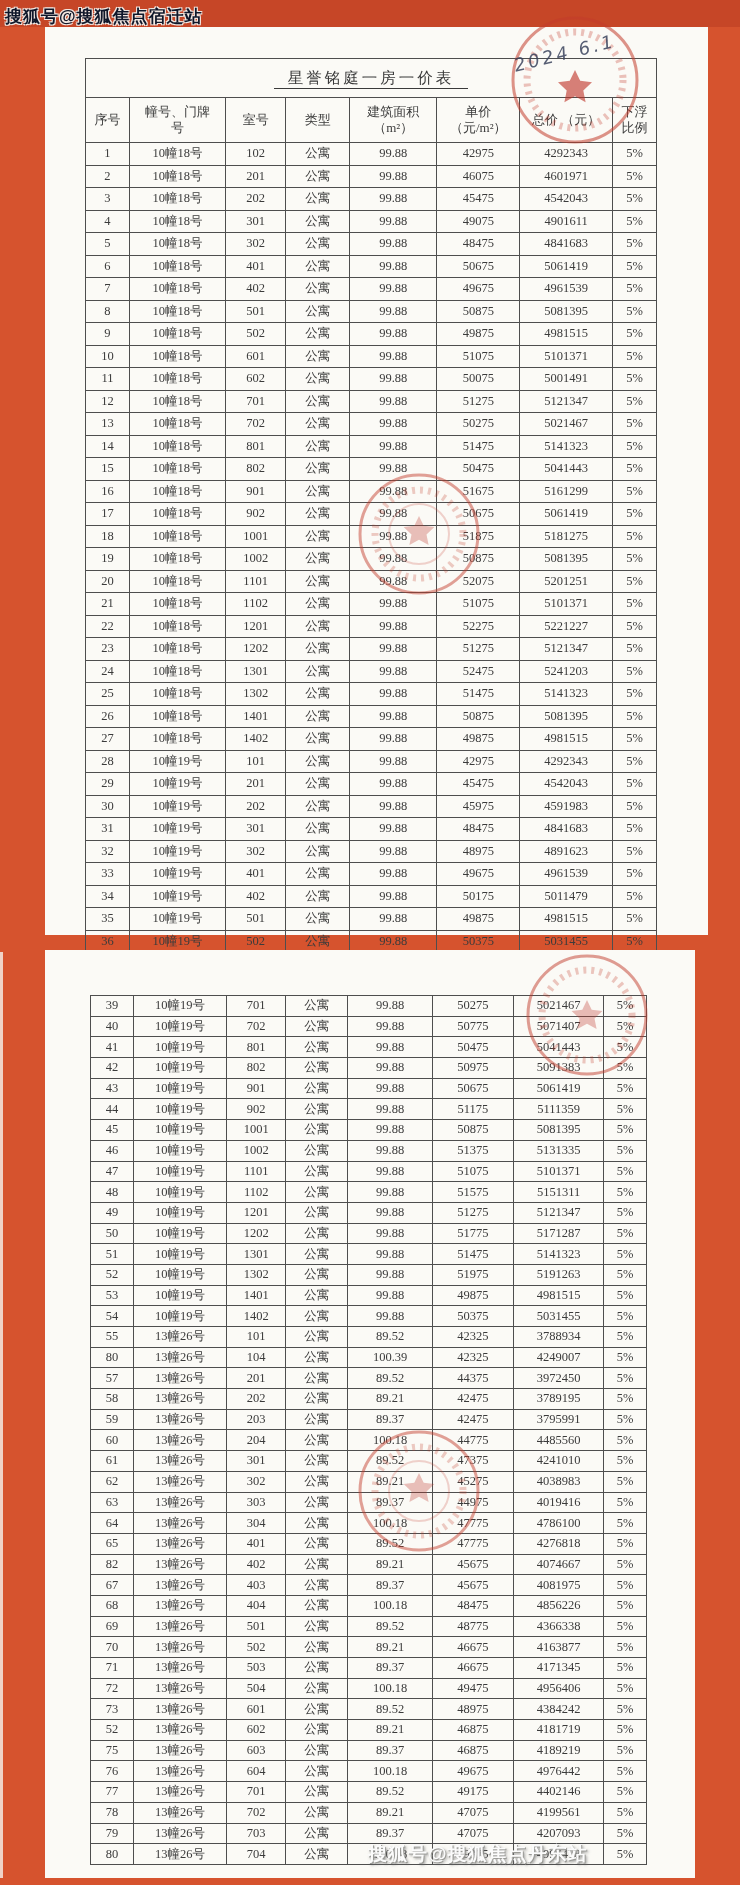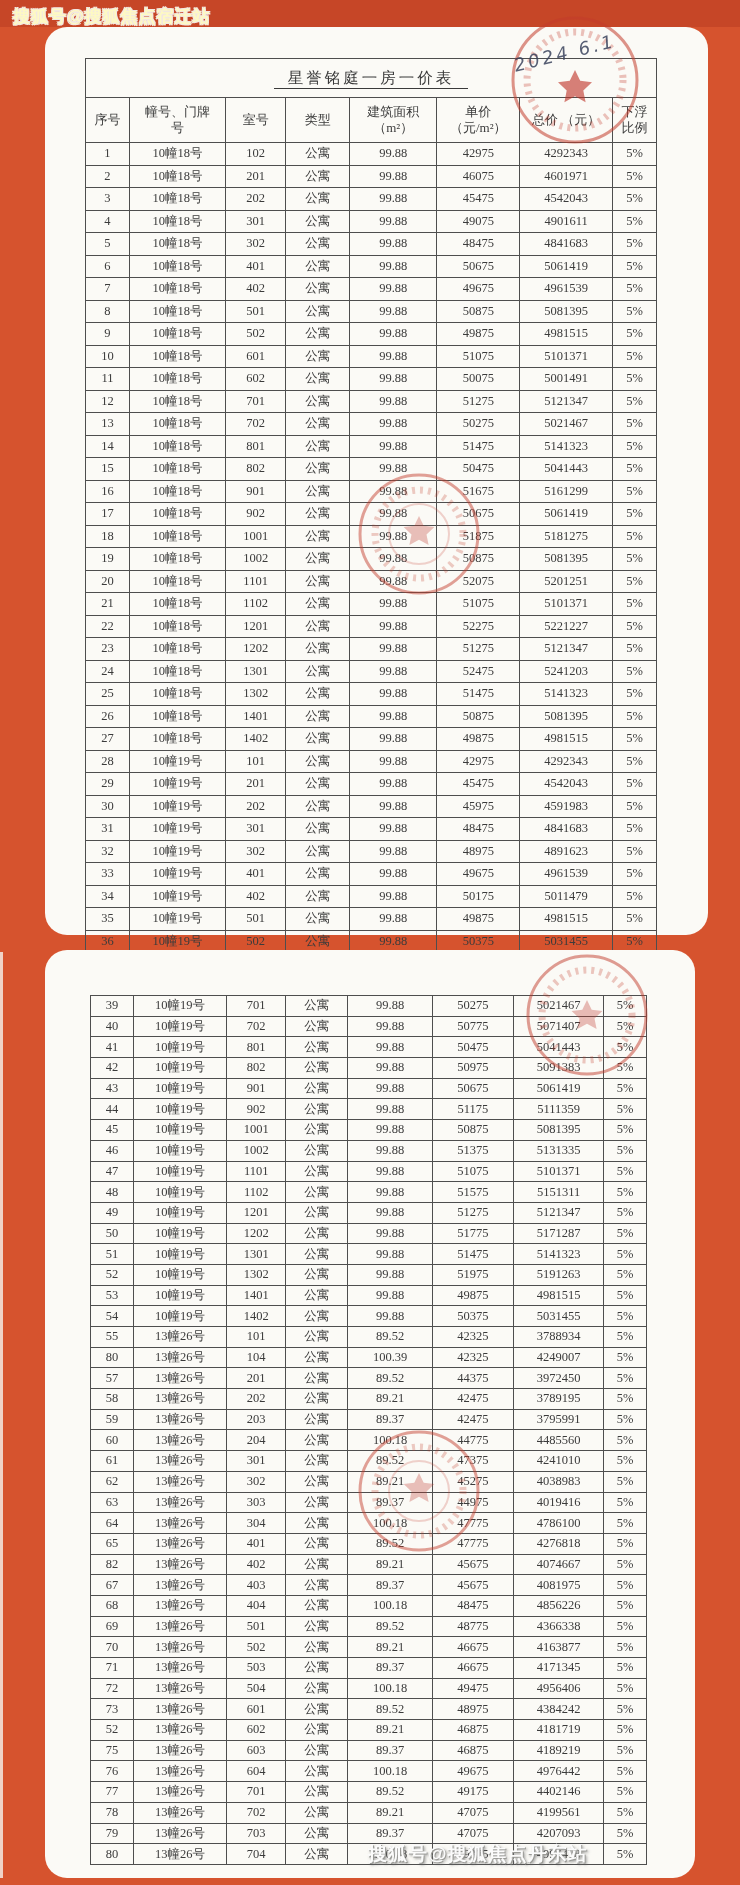--- a/index.html
+++ b/index.html
@@ -5,31 +5,30 @@
   html,body{margin:0;padding:0;background:#b8401f;}
   .canvas{
     position:relative;width:740px;height:1885px;overflow:hidden;
     background:#d6532e;
     font-family:"Liberation Serif","DejaVu Serif",serif;
   }
   .top-strip{position:absolute;left:0;top:0;width:740px;height:27px;background:#c64627;}
   .wm-top{
     position:absolute;left:5px;top:5px;z-index:30;
     font-family:"Liberation Sans","DejaVu Sans",sans-serif;
-    font-size:17px;font-weight:bold;color:#fef9c3;letter-spacing:1px;
+    font-size:17px;font-weight:bold;color:#0f172a;letter-spacing:1px;
     text-shadow:-1px -1px 0 #f2e8e2,1px -1px 0 #f2e8e2,-1px 1px 0 #f2e8e2,1px 1px 0 #f2e8e2;
-    margin-left:8px;
   }
   .wm-bottom{
     position:absolute;left:368px;top:1841px;z-index:30;
     font-family:"Liberation Sans","DejaVu Sans",sans-serif;
     font-size:19px;font-weight:bold;color:#fbfbfb;letter-spacing:1px;
     text-shadow:1px 1px 0 #9a9a96,2px 2px 3px rgba(110,110,110,.75);
   }
-  .page{position:absolute;background:#fbfaf6;border-radius:22px;}
+  .page{position:absolute;background:#fbfaf6;}
   .page1{left:45px;top:27px;width:663px;height:908px;}
   .page2{left:45px;top:950px;width:650px;height:928px;}
   .edge-sliver{position:absolute;left:0;top:952px;width:3px;height:926px;background:#f6f3ee;opacity:.8;}
 
   table.price{
     border-collapse:collapse;table-layout:fixed;
     position:absolute;background:transparent;
   }
   .page1 table.price{left:40px;top:31px;width:572px;}
   .page2 table.price{left:45px;top:45px;width:557px;}

